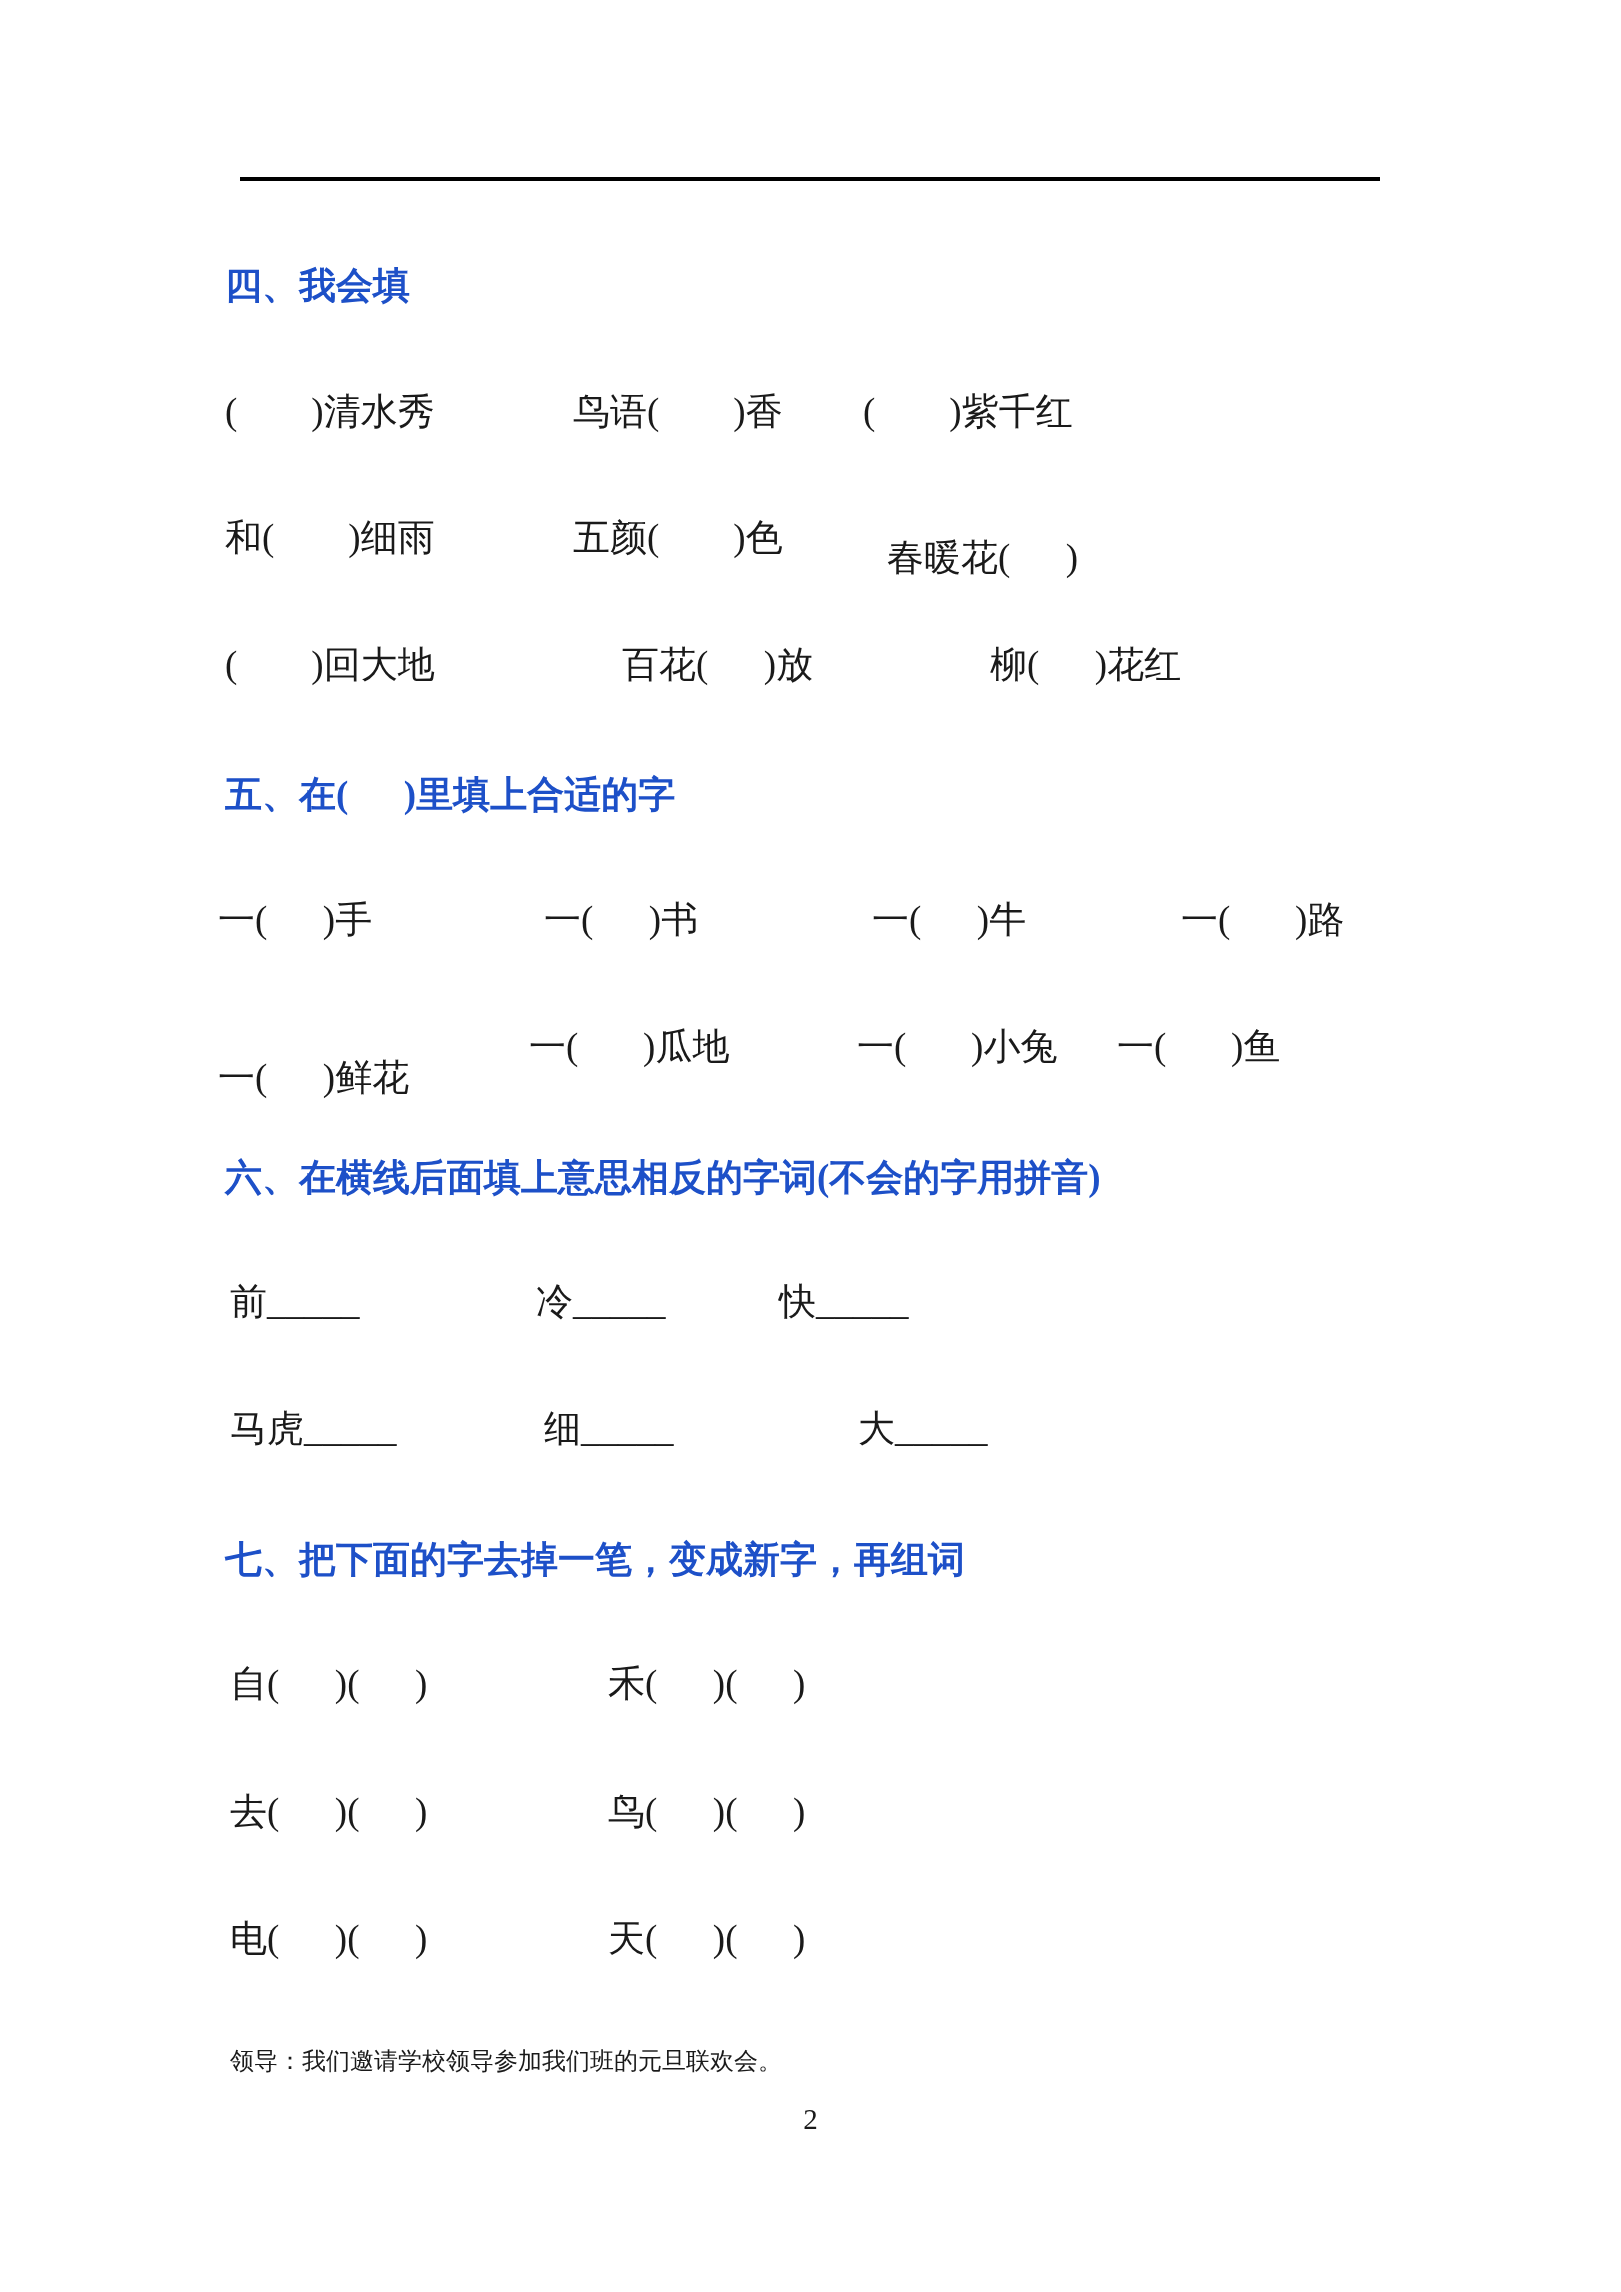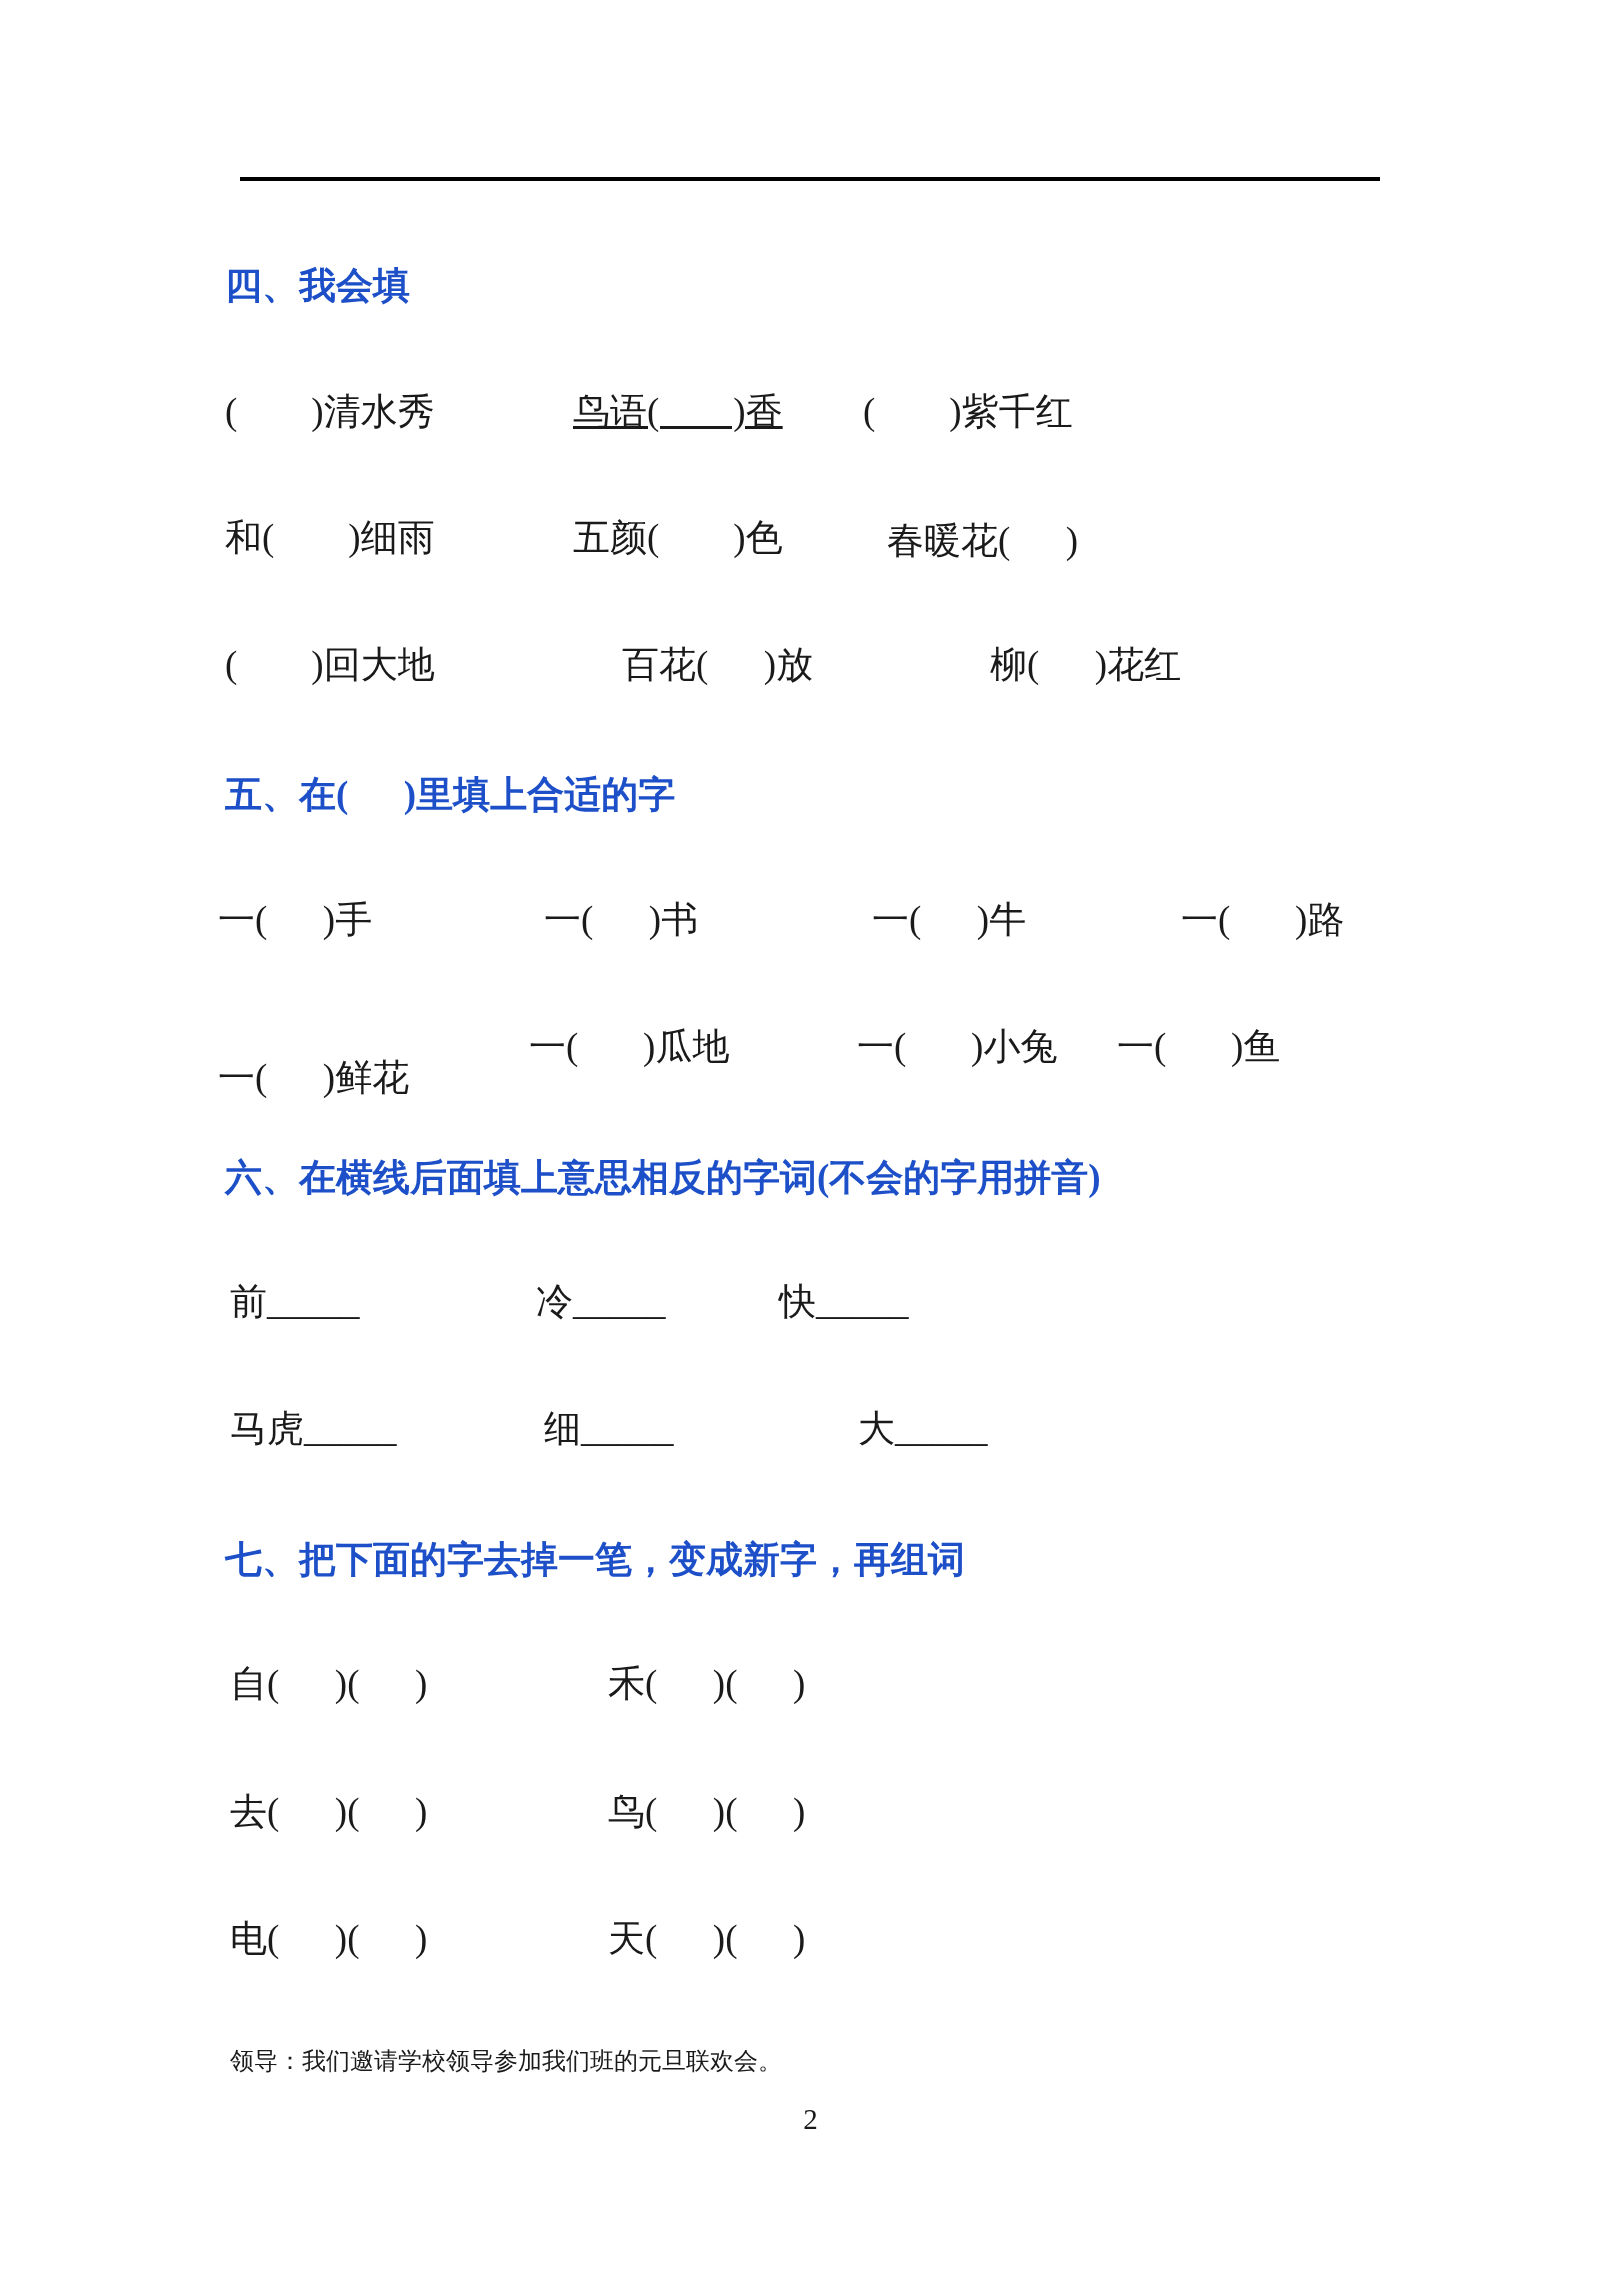--- a/index.html
+++ b/index.html
@@ -73,27 +73,27 @@
 </head>
 <body>
 
 <div class="page">
 
   <div class="rule"></div>
 
   <div class="heading" style="top:261px;">四、我会填</div>
   <div class="row">
     <span class="cell" style="left:225px; top:392px;">(        )清水秀</span>
-    <span class="cell" style="left:573px; top:392px;text-decoration:underline;">鸟语(        )香</span>
+    <span class="cell" style="left:573px; top:392px;">鸟语(        )香</span>
     <span class="cell" style="left:863px; top:392px;">(        )紫千红</span>
   </div>
   <div class="row">
     <span class="cell" style="left:225px; top:518px;">和(        )细雨</span>
     <span class="cell" style="left:573px; top:518px;">五颜(        )色</span>
-    <span class="cell" style="left:887px; top:521px;text-align:right;">春暖花(      )</span>
+    <span class="cell" style="left:887px; top:538px;text-align:right;">春暖花(      )</span>
   </div>
   <div class="row">
     <span class="cell" style="left:225px; top:645px;">(        )回大地</span>
     <span class="cell" style="left:622px; top:645px;">百花(      )放</span>
     <span class="cell" style="left:990px; top:645px;">柳(      )花红</span>
   </div>
 
   <div class="heading" style="top:770px;">五、在(      )里填上合适的字</div>
   <div class="row">
     <span class="cell" style="left:218px; top:900px;">一(      )手</span>

